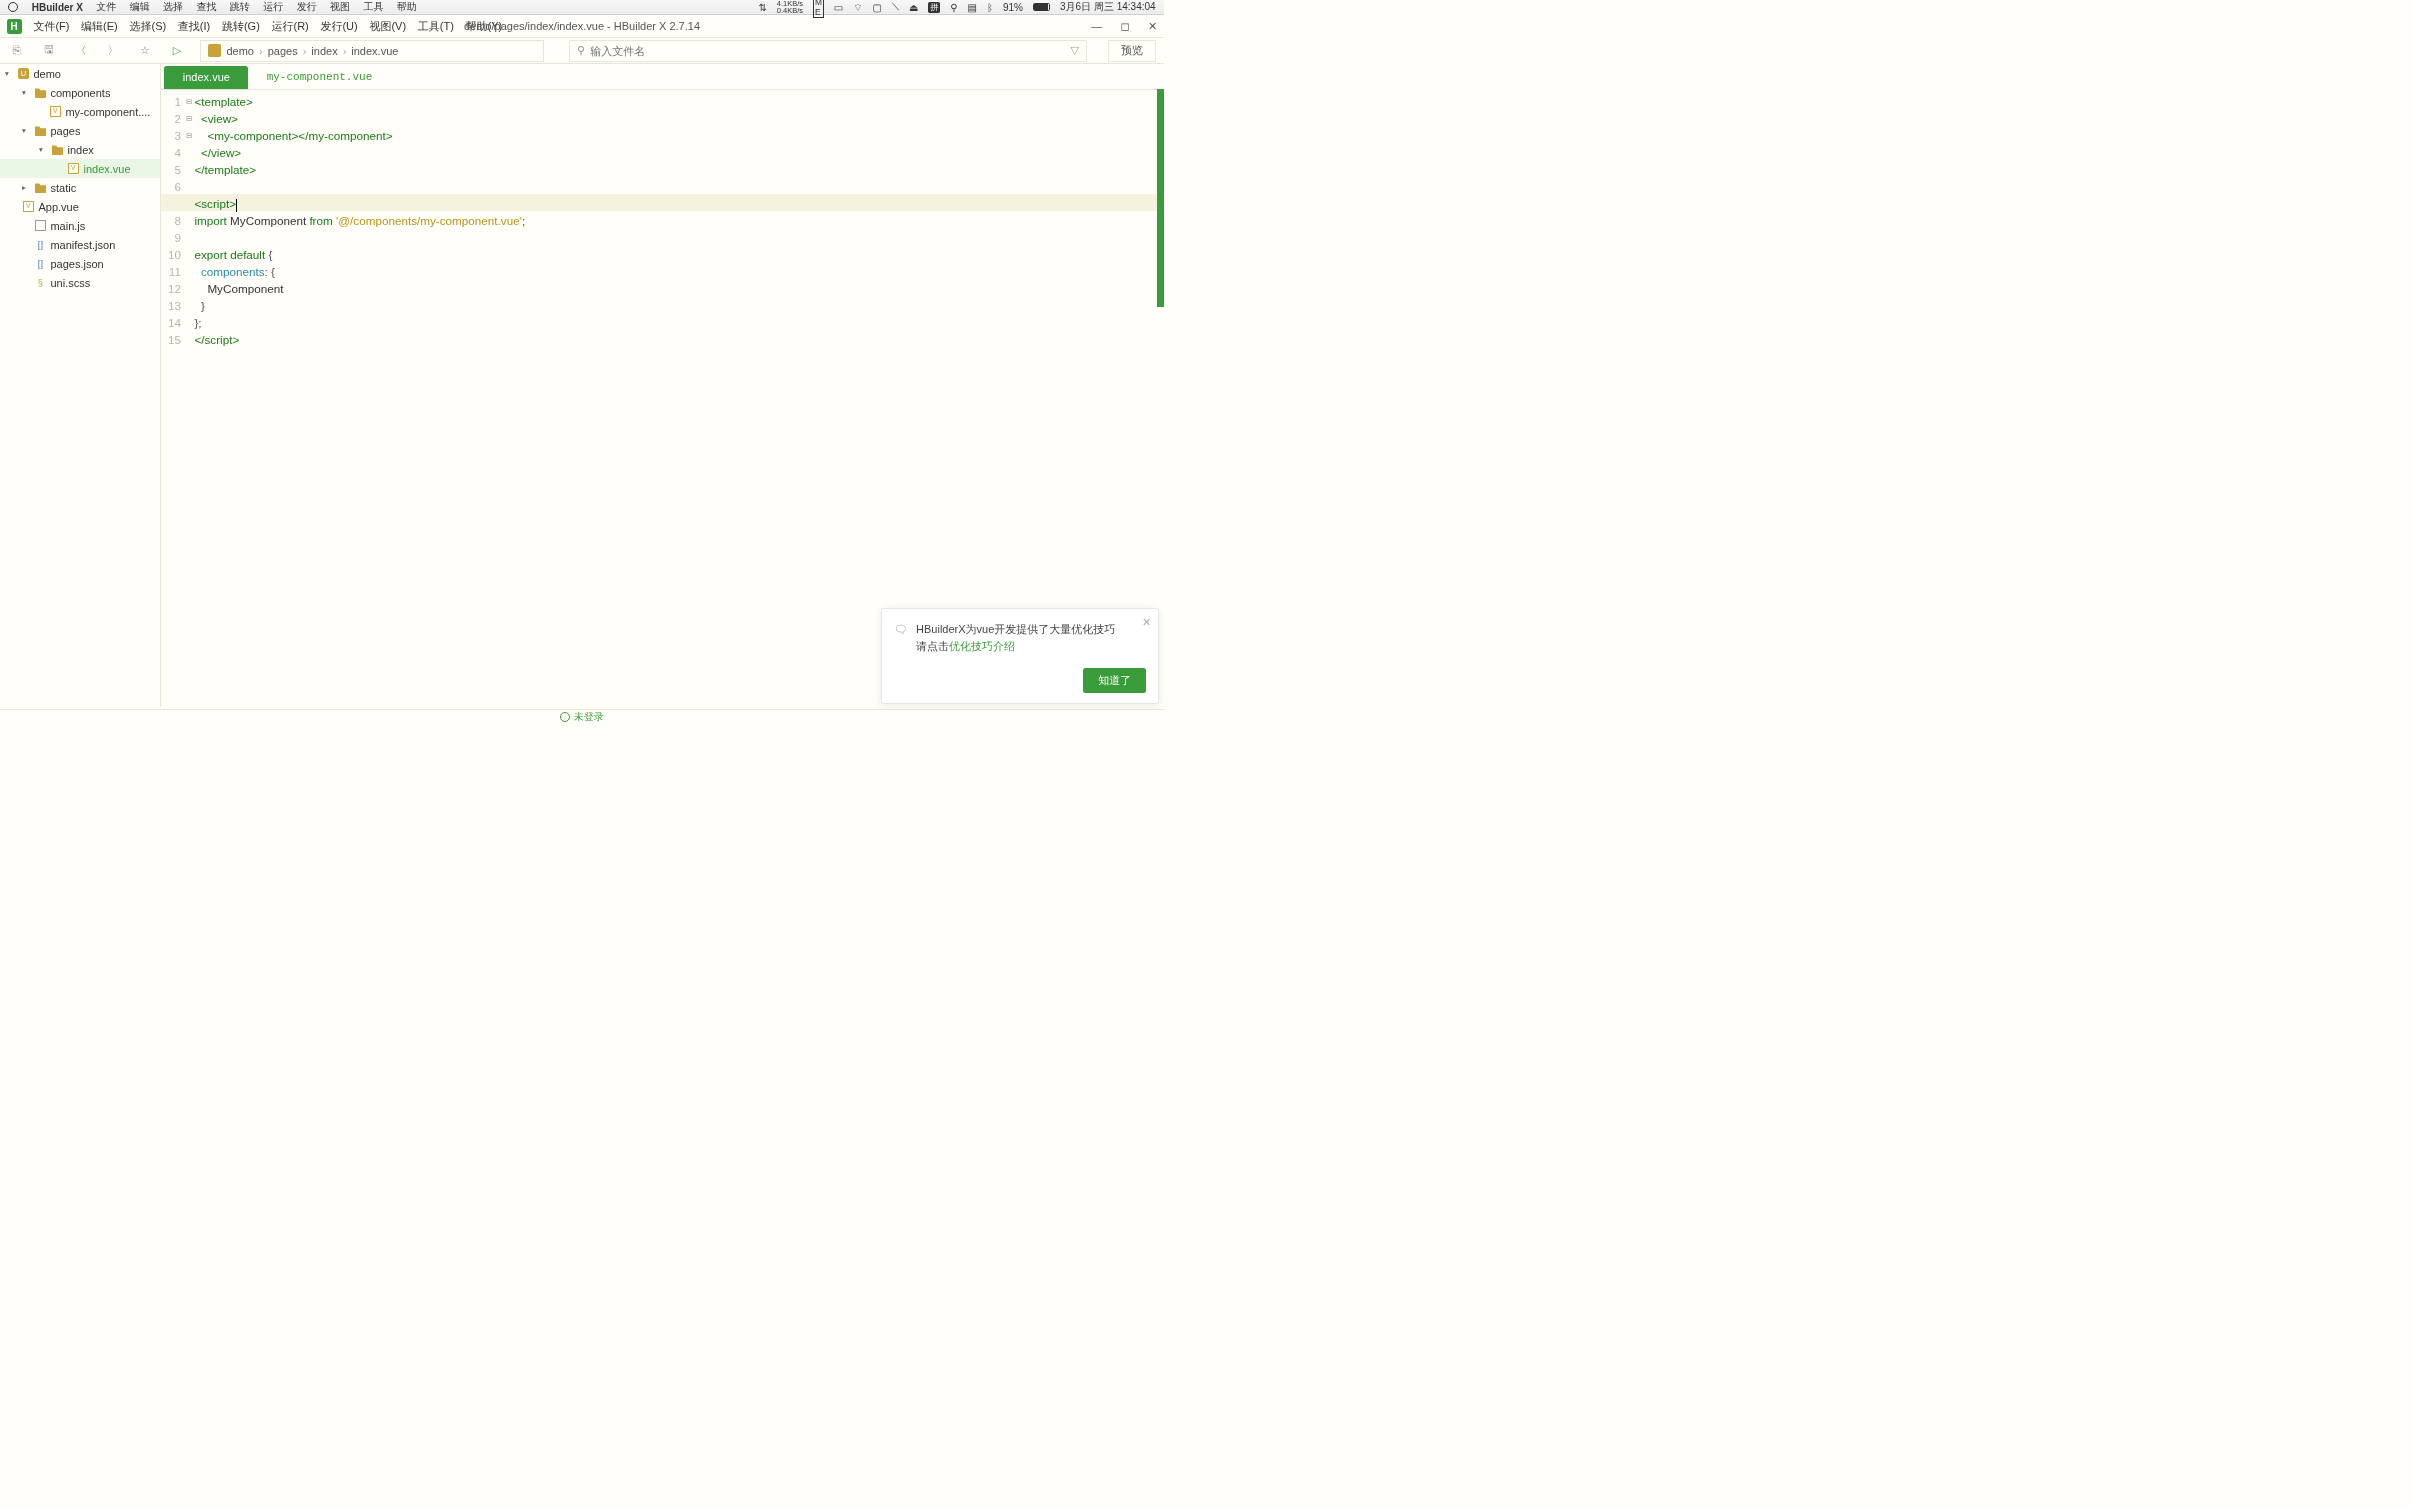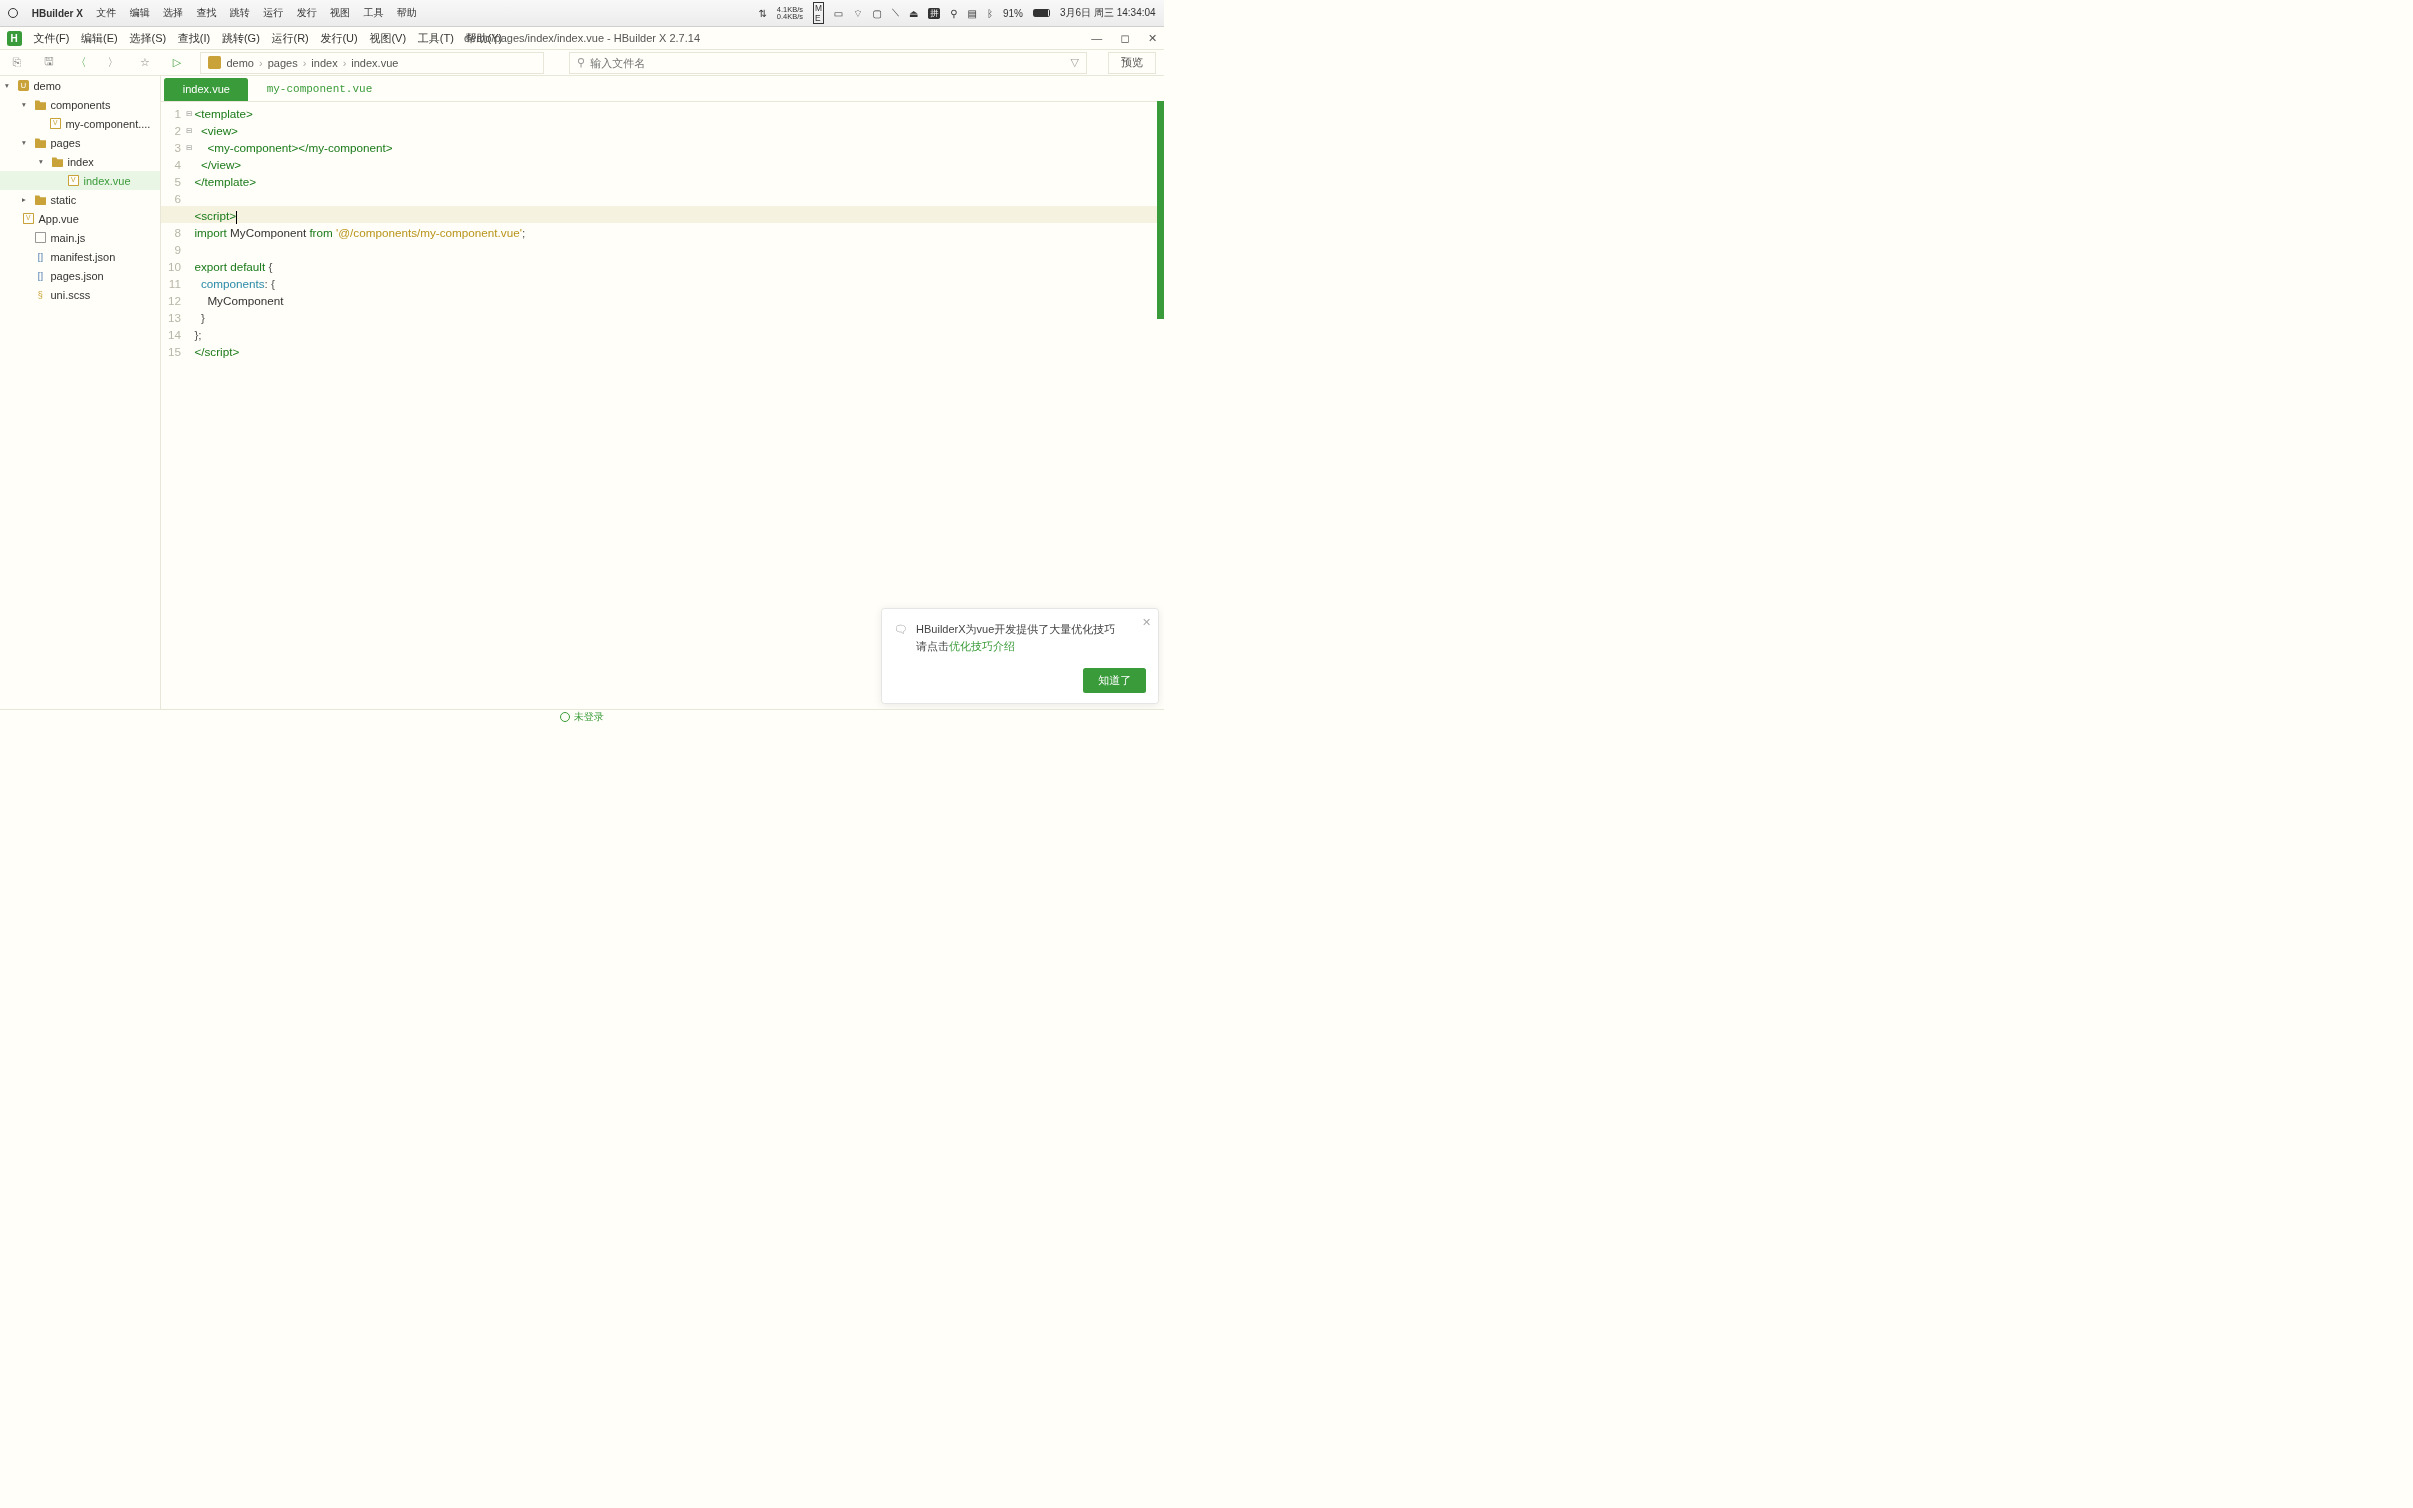--- a/index.html
+++ b/index.html
@@ -1,19 +1,19 @@
 <!DOCTYPE html>
 <html style="font-size:13.4px"><head>
 <meta charset="utf-8">
 <style>
 * { margin: 0; padding: 0; box-sizing: border-box; font-family: -apple-system, "Helvetica Neue", Arial, sans-serif; }
 body { width: 1164px; height: 727px; background: #fffef8; overflow: hidden; font-size: 11px; color: #333; position: relative; }
 
 
-.macbar { height: 27px; background: linear-gradient(#f8f8f8,#ececec); border-bottom: 0.8px solid #d0d0d0; display: flex; align-items: center; padding: 0 8.4px; font-size: 10px; gap: 30px; }
+.macbar { height: 15px; background: linear-gradient(#f8f8f8,#ececec); border-bottom: 0.8px solid #d0d0d0; display: flex; align-items: center; padding: 0 8.4px; font-size: 10px; gap: 30px; }
 .macbar .left { display: flex; gap: 13.4px; align-items: center; }
 .macbar .right { margin-left: auto; display: flex; gap: 10px; align-items: center; }
 .macbar .appname { font-weight: 600; }
 .mac-circle { width:10px; height:10px; border:1.3px solid #333; border-radius:50%; }
 .net-stat { font-size:7.5px; line-height:7.5px; text-align:right; }
 
 
 .appbar { height: 22px; background: #fffef8; display: flex; align-items: center; padding: 0 6.7px; gap: 11.7px; font-size: 11px; }
 .appbar .logo { width:15px; height:15px; background:#3a9b3a; border-radius:2.5px; color:#fff; font-weight:bold; font-size:10px; display:flex; align-items:center; justify-content:center; }
 .appbar .title { margin-left: auto; margin-right: auto; position:absolute; left:50%; transform:translateX(-50%); color:#555; }

